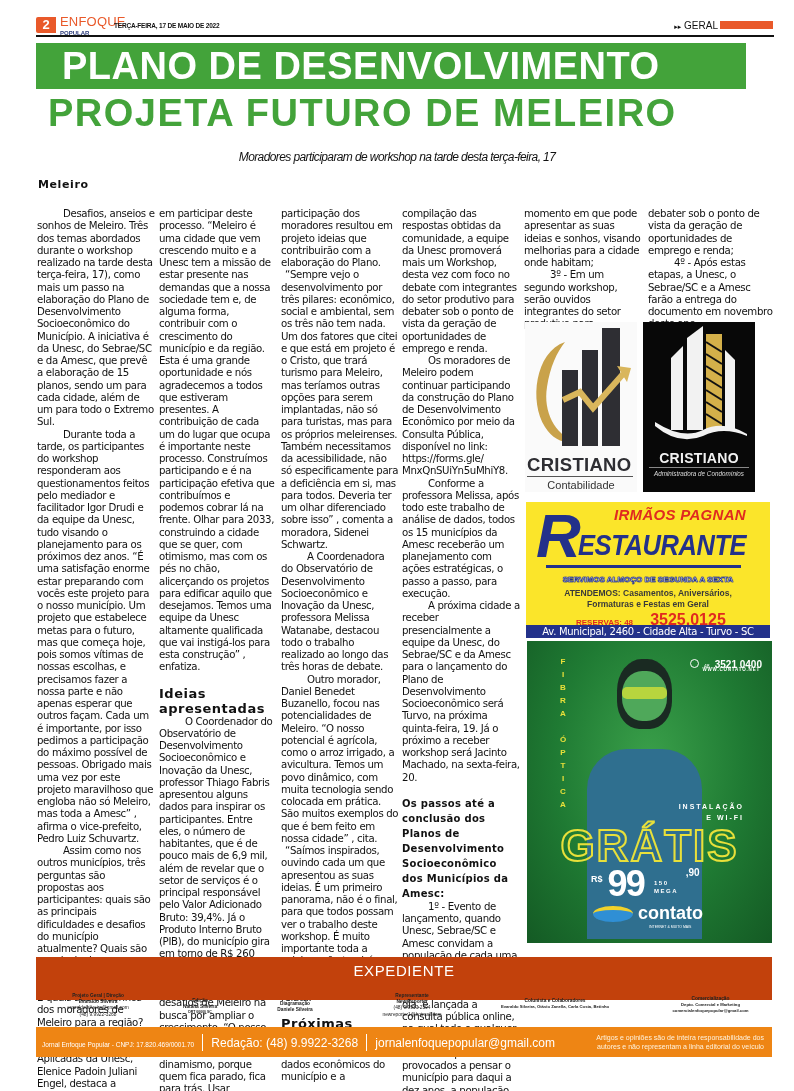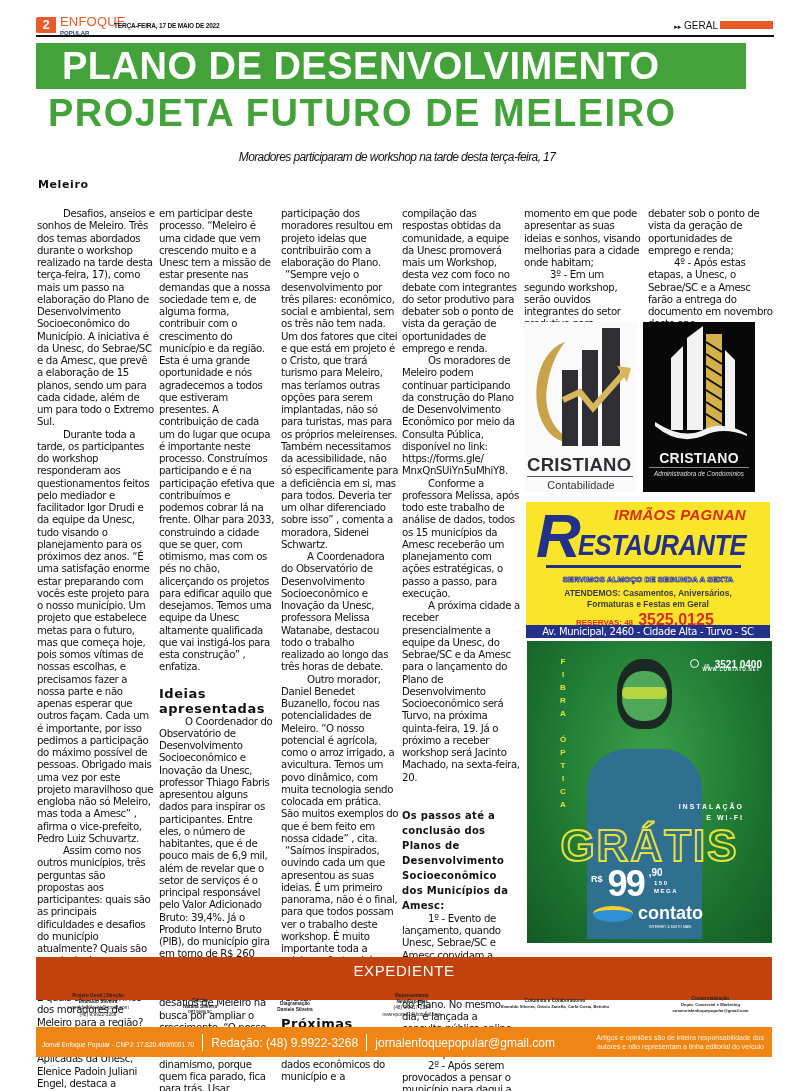--- a/index.html
+++ b/index.html
@@ -21,21 +21,21 @@
   .headline1 { position: absolute; left: 36px; top: 43px; width: 710px; height: 46px; background: #43a33a; color: #fff; font: bold 38px "Liberation Sans", sans-serif; line-height: 46px; padding-left: 26px; letter-spacing: 0.5px; white-space: nowrap; overflow: hidden; }
   .headline2 { position: absolute; left: 48px; top: 91px; color: #43a33a; font: bold 38px "Liberation Sans", sans-serif; line-height: 44px; letter-spacing: 1.5px; white-space: nowrap; }
   .subtitle { position: absolute; left: 0; width: 794px; top: 150px; text-align: center; font: italic 12px "Liberation Sans", sans-serif; letter-spacing: -0.6px; }
   .city { position: absolute; left: 38px; top: 178px; font: bold 11px "DejaVu Sans", sans-serif; letter-spacing: 0.6px; }
 
   
   .col { position: absolute; top: 208px; width: 118px; font: 10.2px "DejaVu Sans", sans-serif; line-height: 12.25px; letter-spacing: -0.35px; }
   .col p { text-indent: 26px; }
   .col p.noind { text-indent: 0; }
   .col h3 { font: bold 13px "DejaVu Sans", sans-serif; line-height: 15px; letter-spacing: 0.5px; margin-top: 12px; }
-  .col h4 { font: bold 10px "DejaVu Sans", sans-serif; line-height: 15px; letter-spacing: 0.3px; margin-top: 24px; }
+  .col h4 { font: bold 10px "DejaVu Sans", sans-serif; line-height: 15px; letter-spacing: 0.3px; margin-top: 12px; }
   .c1 { left: 37px; }
   .c2 { left: 159px; }
   .c3 { left: 281px; }
   .c4 { left: 402px; }
   .c5 { left: 524px; width: 120px; }
   .c6 { left: 648px; width: 125px; }
 
   
   .ad-cont { position: absolute; left: 525px; top: 322px; width: 112px; height: 170px; background: #fafafa; overflow: hidden; }
   .ad-cond { position: absolute; left: 643px; top: 322px; width: 112px; height: 170px; background: #080808; overflow: hidden; }
@@ -160,21 +160,21 @@
 
 <div class="ad-rest">
   <div style="position:absolute;left:88px;top:4px;font:italic bold 15px 'Liberation Sans',sans-serif;color:#e02a20;letter-spacing:0.3px;">IRMÃOS PAGNAN</div>
   <div style="position:absolute;left:10px;top:4px;font:italic bold 62px 'Liberation Sans',sans-serif;color:#23318a;line-height:60px;">R</div>
   <div style="position:absolute;left:52px;top:26px;font:italic bold 30px 'Liberation Sans',sans-serif;color:#23318a;letter-spacing:-0.5px;transform:scaleX(0.85);transform-origin:left;">ESTAURANTE</div>
   <div style="position:absolute;left:20px;top:63px;width:195px;height:3px;background:#23318a;"></div>
   <div style="position:absolute;left:0;width:244px;text-align:center;top:73px;font:bold 8px 'Liberation Sans',sans-serif;color:#fff;-webkit-text-stroke:0.6px #23318a;text-shadow:0 0 1px #23318a,0 0 1px #23318a;">SERVIMOS ALMOÇO DE SEGUNDA A SEXTA</div>
   <div style="position:absolute;left:20px;width:204px;text-align:center;top:86px;font:bold 8.5px 'Liberation Sans',sans-serif;color:#3a3a3a;line-height:10.5px;">ATENDEMOS: Casamentos, Aniversários, Formaturas e Festas em Geral</div>
   <div style="position:absolute;left:50px;top:108px;color:#e02a20;">
     <span style="font:bold 8px 'Liberation Sans',sans-serif;">RESERVAS: 48</span>
-    <span style="font:bold 16px 'Liberation Sans',sans-serif;">3525.0125</span>
+    <span style="font:bold 16px 'Liberation Sans',sans-serif;margin-left:12px;">3525.0125</span>
   </div>
   <div style="position:absolute;left:0;top:123px;width:244px;height:13px;background:#23318a;color:#fff;font:10px 'DejaVu Sans',sans-serif;line-height:13px;text-align:center;letter-spacing:-0.3px;">Av. Municipal, 2460 - Cidade Alta - Turvo - SC</div>
 </div>
 
 <div class="ad-net">
   <div style="position:absolute;left:55px;top:18px;width:120px;height:280px;">
     <div style="position:absolute;left:35px;top:0;width:55px;height:70px;border-radius:45% 45% 40% 40%;background:#1a2a22;"></div>
     <div style="position:absolute;left:40px;top:12px;width:45px;height:50px;border-radius:45%;background:#4fa85a;"></div>
     <div style="position:absolute;left:40px;top:28px;width:45px;height:12px;border-radius:5px;background:#c9dd3a;opacity:0.85;"></div>
     <div style="position:absolute;left:5px;top:90px;width:115px;height:190px;border-radius:40px 40px 0 0;background:#2f6f8f;"></div>
@@ -185,21 +185,21 @@
     <span style="font:5px 'Liberation Sans',sans-serif;">48</span>
     <span style="font:bold 10px 'Liberation Sans',sans-serif;">3521 0400</span>
   </div>
   <div style="position:absolute;right:12px;top:26px;font:bold 4.5px 'Liberation Sans',sans-serif;color:#fff;letter-spacing:0.8px;">WWW.CONTATO.NET</div>
   <div style="position:absolute;right:28px;top:162px;font:bold 7px 'Liberation Sans',sans-serif;color:#fff;letter-spacing:2px;">INSTALAÇÃO</div>
   <div style="position:absolute;right:28px;top:173px;font:bold 7px 'Liberation Sans',sans-serif;color:#fff;letter-spacing:2px;">E WI-FI</div>
   <div style="position:absolute;left:0;width:245px;text-align:center;top:180px;font:bold 44px 'Liberation Sans',sans-serif;color:transparent;-webkit-text-stroke:2px #e8e03a;letter-spacing:2px;">GRÁTIS</div>
   <div style="position:absolute;left:64px;top:222px;color:#fff;">
     <span style="font:bold 9px 'Liberation Sans',sans-serif;vertical-align:14px;">R$</span>
     <span style="font:bold 36px 'Liberation Sans',sans-serif;letter-spacing:-2px;">99</span>
-    <span style="font:bold 10px 'Liberation Sans',sans-serif;vertical-align:20px;">,90</span>
+    <span style="font:bold 10px 'Liberation Sans',sans-serif;vertical-align:20px;margin-left:37px;">,90</span>
   </div>
   <div style="position:absolute;left:127px;top:239px;font:bold 6px 'Liberation Sans',sans-serif;color:#fff;letter-spacing:1.5px;">150</div>
   <div style="position:absolute;left:127px;top:247px;font:bold 6px 'Liberation Sans',sans-serif;color:#fff;letter-spacing:1.5px;">MEGA</div>
   <div style="position:absolute;left:66px;top:262px;">
     <span style="display:inline-block;width:40px;height:16px;border-radius:50%;background:#2f8fd5;border-top:4px solid #f2d22a;vertical-align:middle;"></span>
     <span style="font:bold 18px 'Liberation Sans',sans-serif;color:#fff;vertical-align:middle;">contato</span>
   </div>
   <div style="position:absolute;left:122px;top:284px;font:3.5px 'Liberation Sans',sans-serif;color:#fff;">INTERNET &amp; MUITO MAIS</div>
 </div>
 

